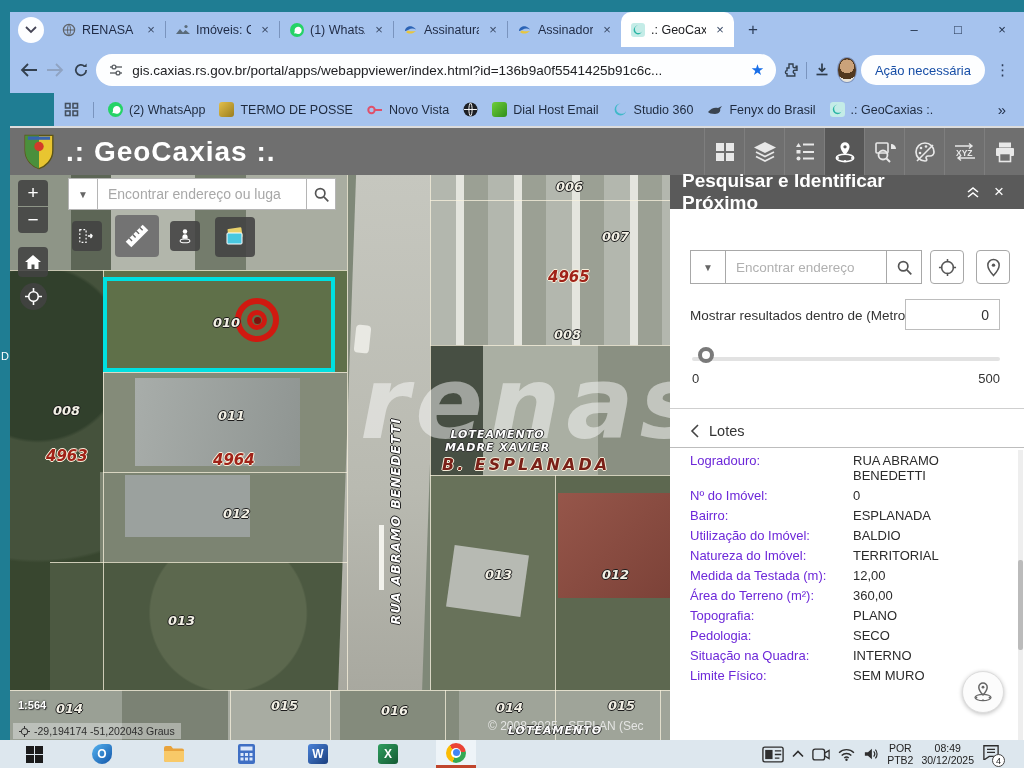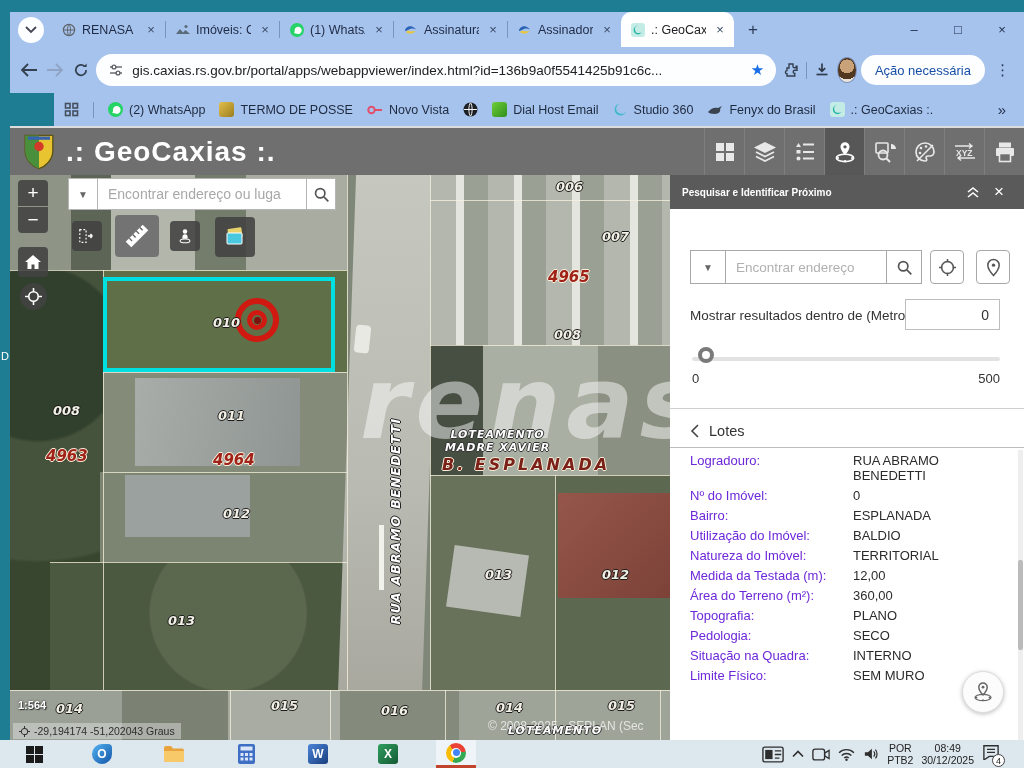--- a/index.html
+++ b/index.html
@@ -61,21 +61,21 @@
   .msbtn { width:30px; background:#fff; border:1px solid #b5b5b5; display:flex; align-items:center; justify-content:center; color:#666; font-size:10px; cursor:pointer; }
   .msinput { width:208px; border:1px solid #b5b5b5; border-left:none; border-right:none; padding:0 10px; font-size:14px; color:#333; font-family:"Liberation Sans",sans-serif; }
   .msinput::placeholder { color:#a8a8a8; }
   .scalebar { position:absolute; left:8px; top:524px; font:bold 11px "Liberation Sans",sans-serif; color:#fff; text-shadow:0 0 2px #333,1px 1px 1px #333; }
   .coords { position:absolute; left:3px; top:548px; height:16px; background:rgba(230,230,230,.45); display:flex; align-items:center; gap:4px; padding:0 6px; font-size:10.5px; color:#2e2e2e; white-space:nowrap; }
   .copyright { position:absolute; left:478px; top:544px; width:200px; font-size:12px; color:rgba(240,240,240,.85); white-space:nowrap; }
 
   
   .panel { position:absolute; top:175px; left:670px; width:354px; height:565px; background:#fff; }
   .phead { height:34px; background:#5a5a5a; color:#fff; display:flex; align-items:center; padding:0 12px; }
-  .ptitle { font-size:10px; font-weight:bold; flex:1; }
+  .ptitle { font-size:19px; font-weight:bold; flex:1; }
   .pico { width:26px; display:flex; align-items:center; justify-content:center; cursor:pointer; color:#fff; font-size:13px; }
   .phint { position:absolute; left:20px; top:53px; font-size:13.5px; color:#333;margin-top:32px; }
   .psearch { position:absolute; left:20px; top:75px; display:flex; }
   .psbtn { width:36px; height:34px; background:#fff; border:1px solid #a8a8a8; display:flex; align-items:center; justify-content:center; color:#666; font-size:10px; cursor:pointer; }
   .psinput { width:160px; height:34px; border:1px solid #a8a8a8; border-left:none; border-right:none; padding:0 10px; font-size:13.5px; color:#333; font-family:"Liberation Sans",sans-serif; }
   .psinput::placeholder { color:#b0b0b0; }
   .sqbtn { position:absolute; width:34px; height:34px; border:1px solid #a8a8a8; border-radius:4px; display:flex; align-items:center; justify-content:center; cursor:pointer; background:#fff; }
   .radlabel { position:absolute; left:20px; top:133px; font-size:13.5px; color:#333; }
   .radinput { position:absolute; left:235px; top:124px; width:95px; height:31px; border:1px solid #bdbdbd; text-align:right; padding:0 10px; font-size:14px; color:#333; font-family:"Liberation Sans",sans-serif; }
   .slidertrack { position:absolute; left:22px; top:182px; width:308px; height:4px; background:#e2e2e2; border-radius:2px; }

